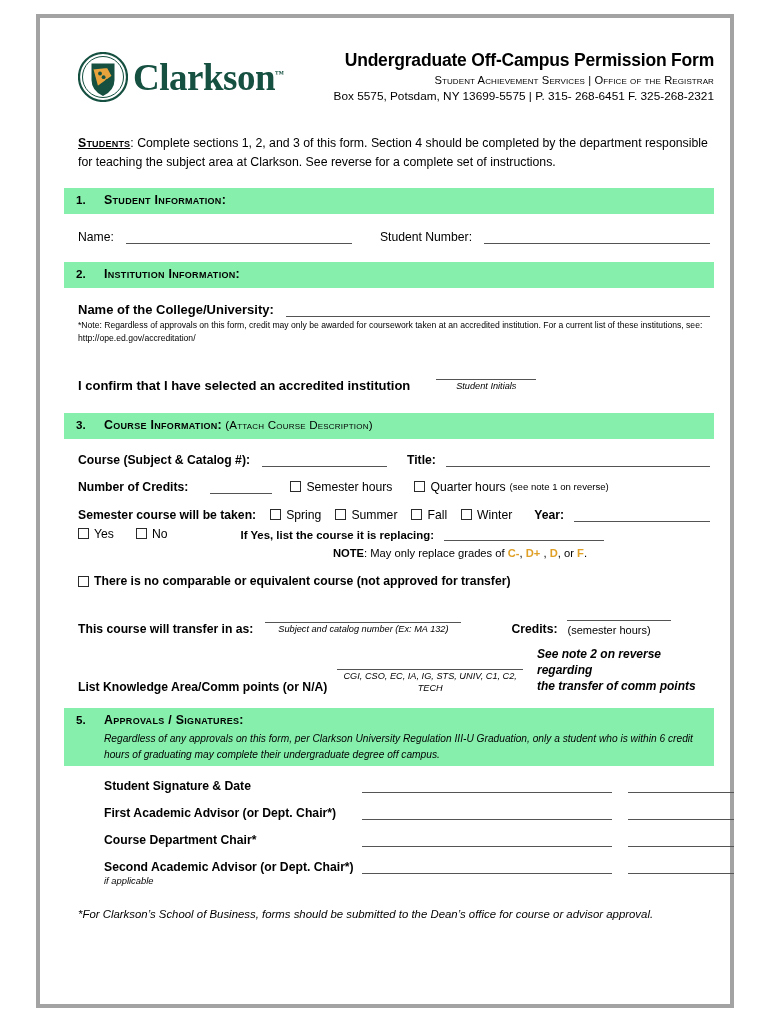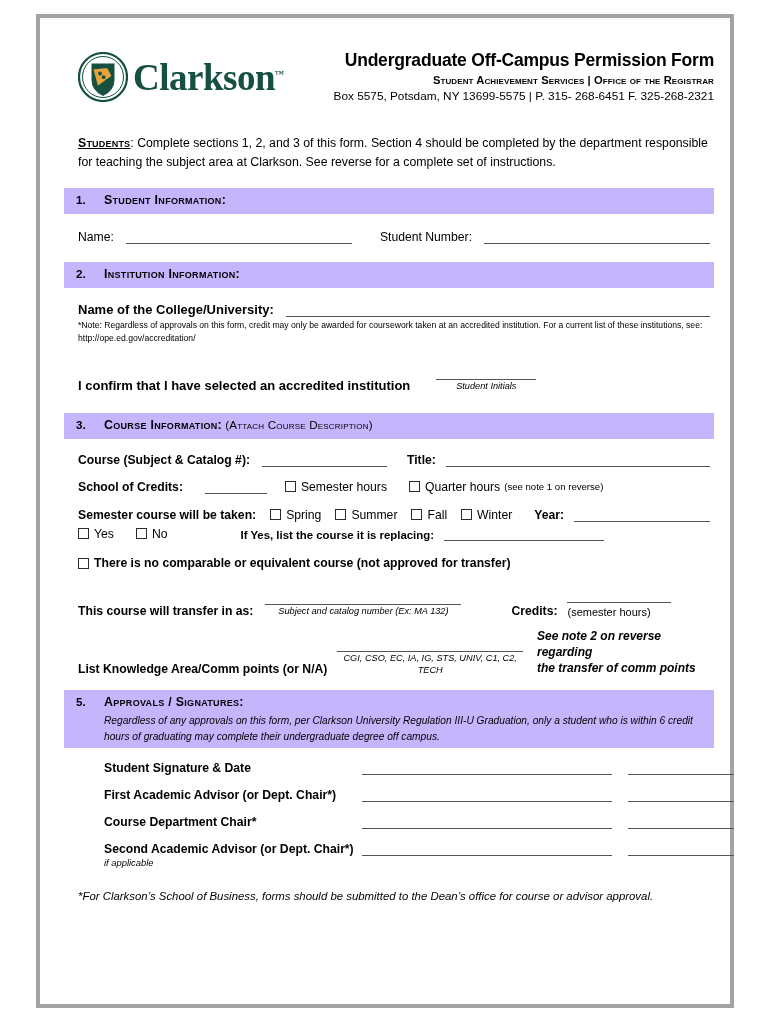--- a/index.html
+++ b/index.html
@@ -83,21 +83,20 @@
     letter-spacing: -0.2px;
     line-height: 1.2;
     white-space: nowrap;
   }
   .dept-line {
     font-size: 11.2px;
     margin-top: 3px;
     font-variant: small-caps;
     letter-spacing: 0.1px;
     white-space: nowrap;
-    font-weight: bold;
   }
   .addr-line {
     font-size: 11.8px;
     margin-top: 3px;
     white-space: nowrap;
   }
 
   
   .intro {
     margin-top: 26px;
@@ -108,21 +107,21 @@
   }
   .intro .sc {
     font-variant: small-caps;
     font-weight: 700;
     text-decoration: underline;
     letter-spacing: 0.2px;
   }
 
   
   .bar {
-    background: #c4b5fd;
+    background: #86efac;
     padding: 4px 10px 4px 12px;
     margin-top: 16px;
     font-size: 11.6px;
     line-height: 1.45;
   }
   .bar .num {
     font-weight: 700;
     display: inline-block;
     width: 28px;
   }
@@ -300,21 +299,21 @@
         <span class="num">3.</span><span class="ttl">Course Information:</span> <span class="sub-paren">(Attach Course Description)</span>
       </div>
       <div class="body-block">
         <div class="row" style="margin-top:14px;">
           <span class="lbl b">Course (Subject &amp; Catalog #):</span>
           <span class="fixed-line" style="width:125px; margin-left:12px;"></span>
           <span class="lbl b" style="margin-left:20px;">Title:</span>
           <span class="line" style="margin-left:10px;"></span>
         </div>
         <div class="row" style="margin-top:13px;">
-          <span class="lbl b">School of Credits:</span>
+          <span class="lbl b">Number of Credits:</span>
           <span class="fixed-line" style="width:62px; margin-left:22px;"></span>
           <span class="cb-item" style="margin-left:18px;">
               <span class="cb"></span>
               <span>Semester hours</span>
             </span>
           <span class="cb-item" style="margin-left:22px;">
               <span class="cb"></span>
               <span>Quarter hours</span>
               <span class="small" style="margin-left:4px;">(see note 1 on reverse)</span>
             </span>
@@ -345,20 +344,21 @@
               <span class="cb"></span>
               <span>Yes</span>
             </span>
           <span class="cb-item" style="margin-left:22px;">
               <span class="cb"></span>
               <span>No</span>
             </span>
           <span class="lbl b" style="margin-left:73px; font-size:11.4px;">If Yes, list the course it is replacing:</span>
           <span class="fixed-line" style="width:160px; margin-left:10px;"></span>
         </div>
+        <div style="margin-top:6px; font-size:11.2px; text-align:left; padding-left:255px;"><span class="b">NOTE</span><span>: May only replace grades of </span><span class="gold">C-</span>, <span class="gold">D+ </span>, <span class="gold">D</span><span>, or </span><span class="gold">F</span><span>.</span></div>
       </div>
 
       <div class="body-block">
         <div style="margin-top:14px;">
           <span class="cb-item">
               <span class="cb"></span>
               <span class="b">There is no comparable or equivalent course (not approved for transfer)</span>
             </span>
         </div>
         <div class="row" style="margin-top:16px;">

